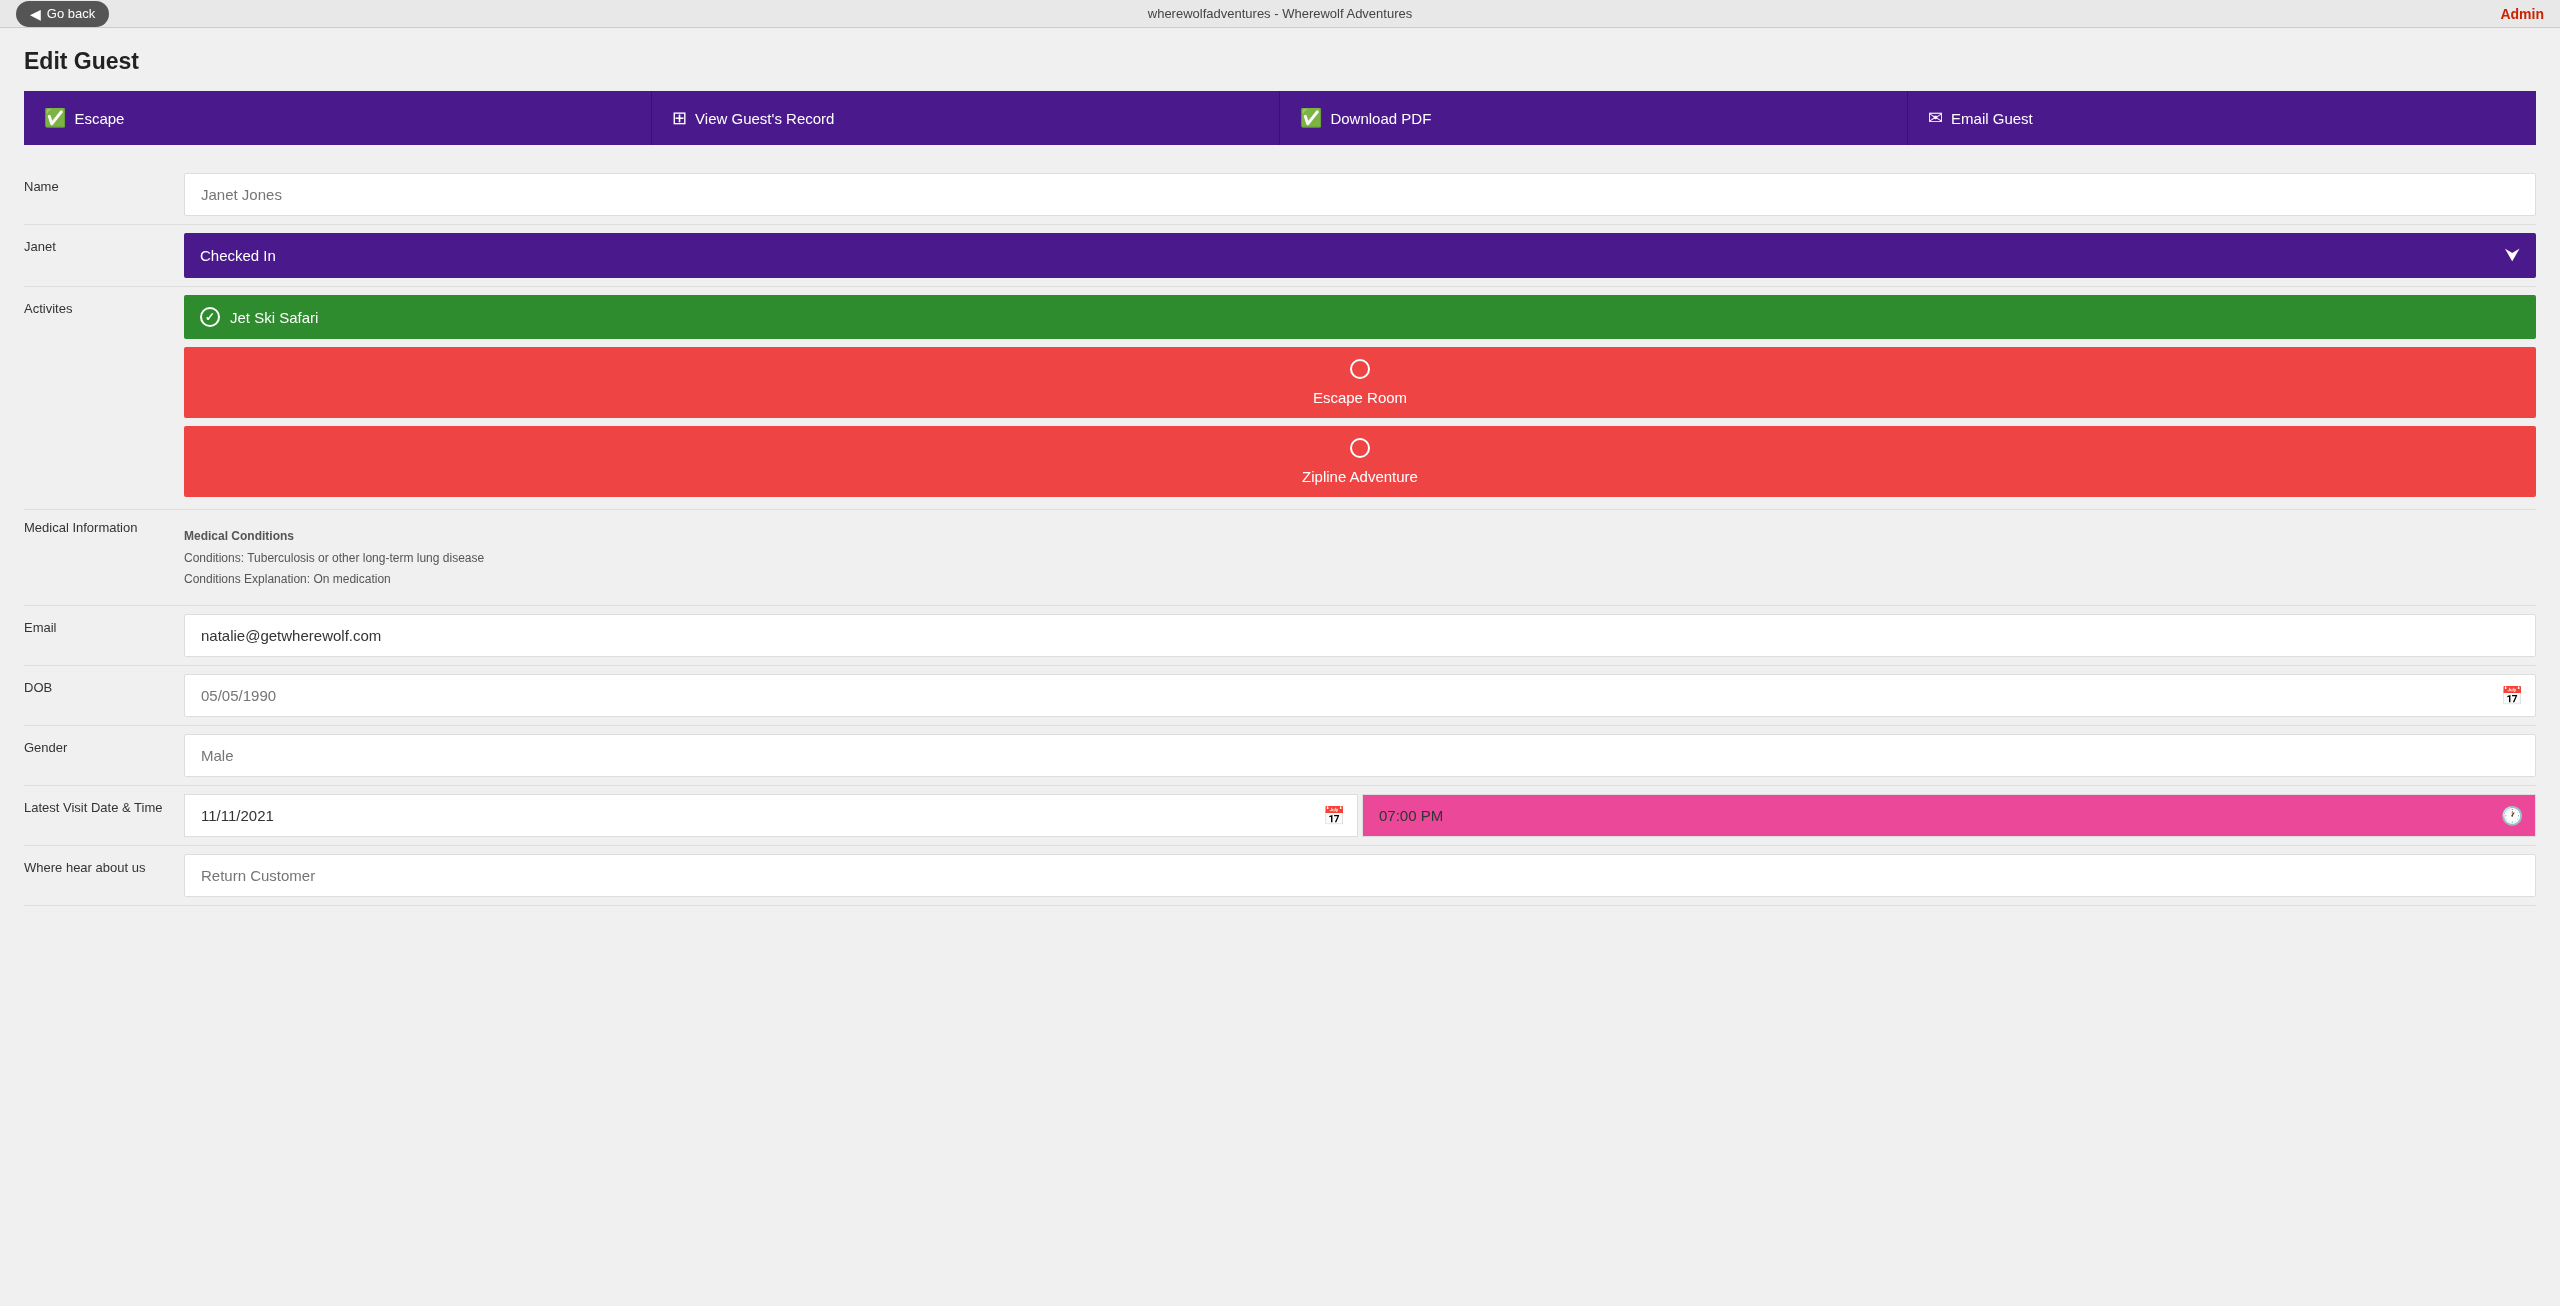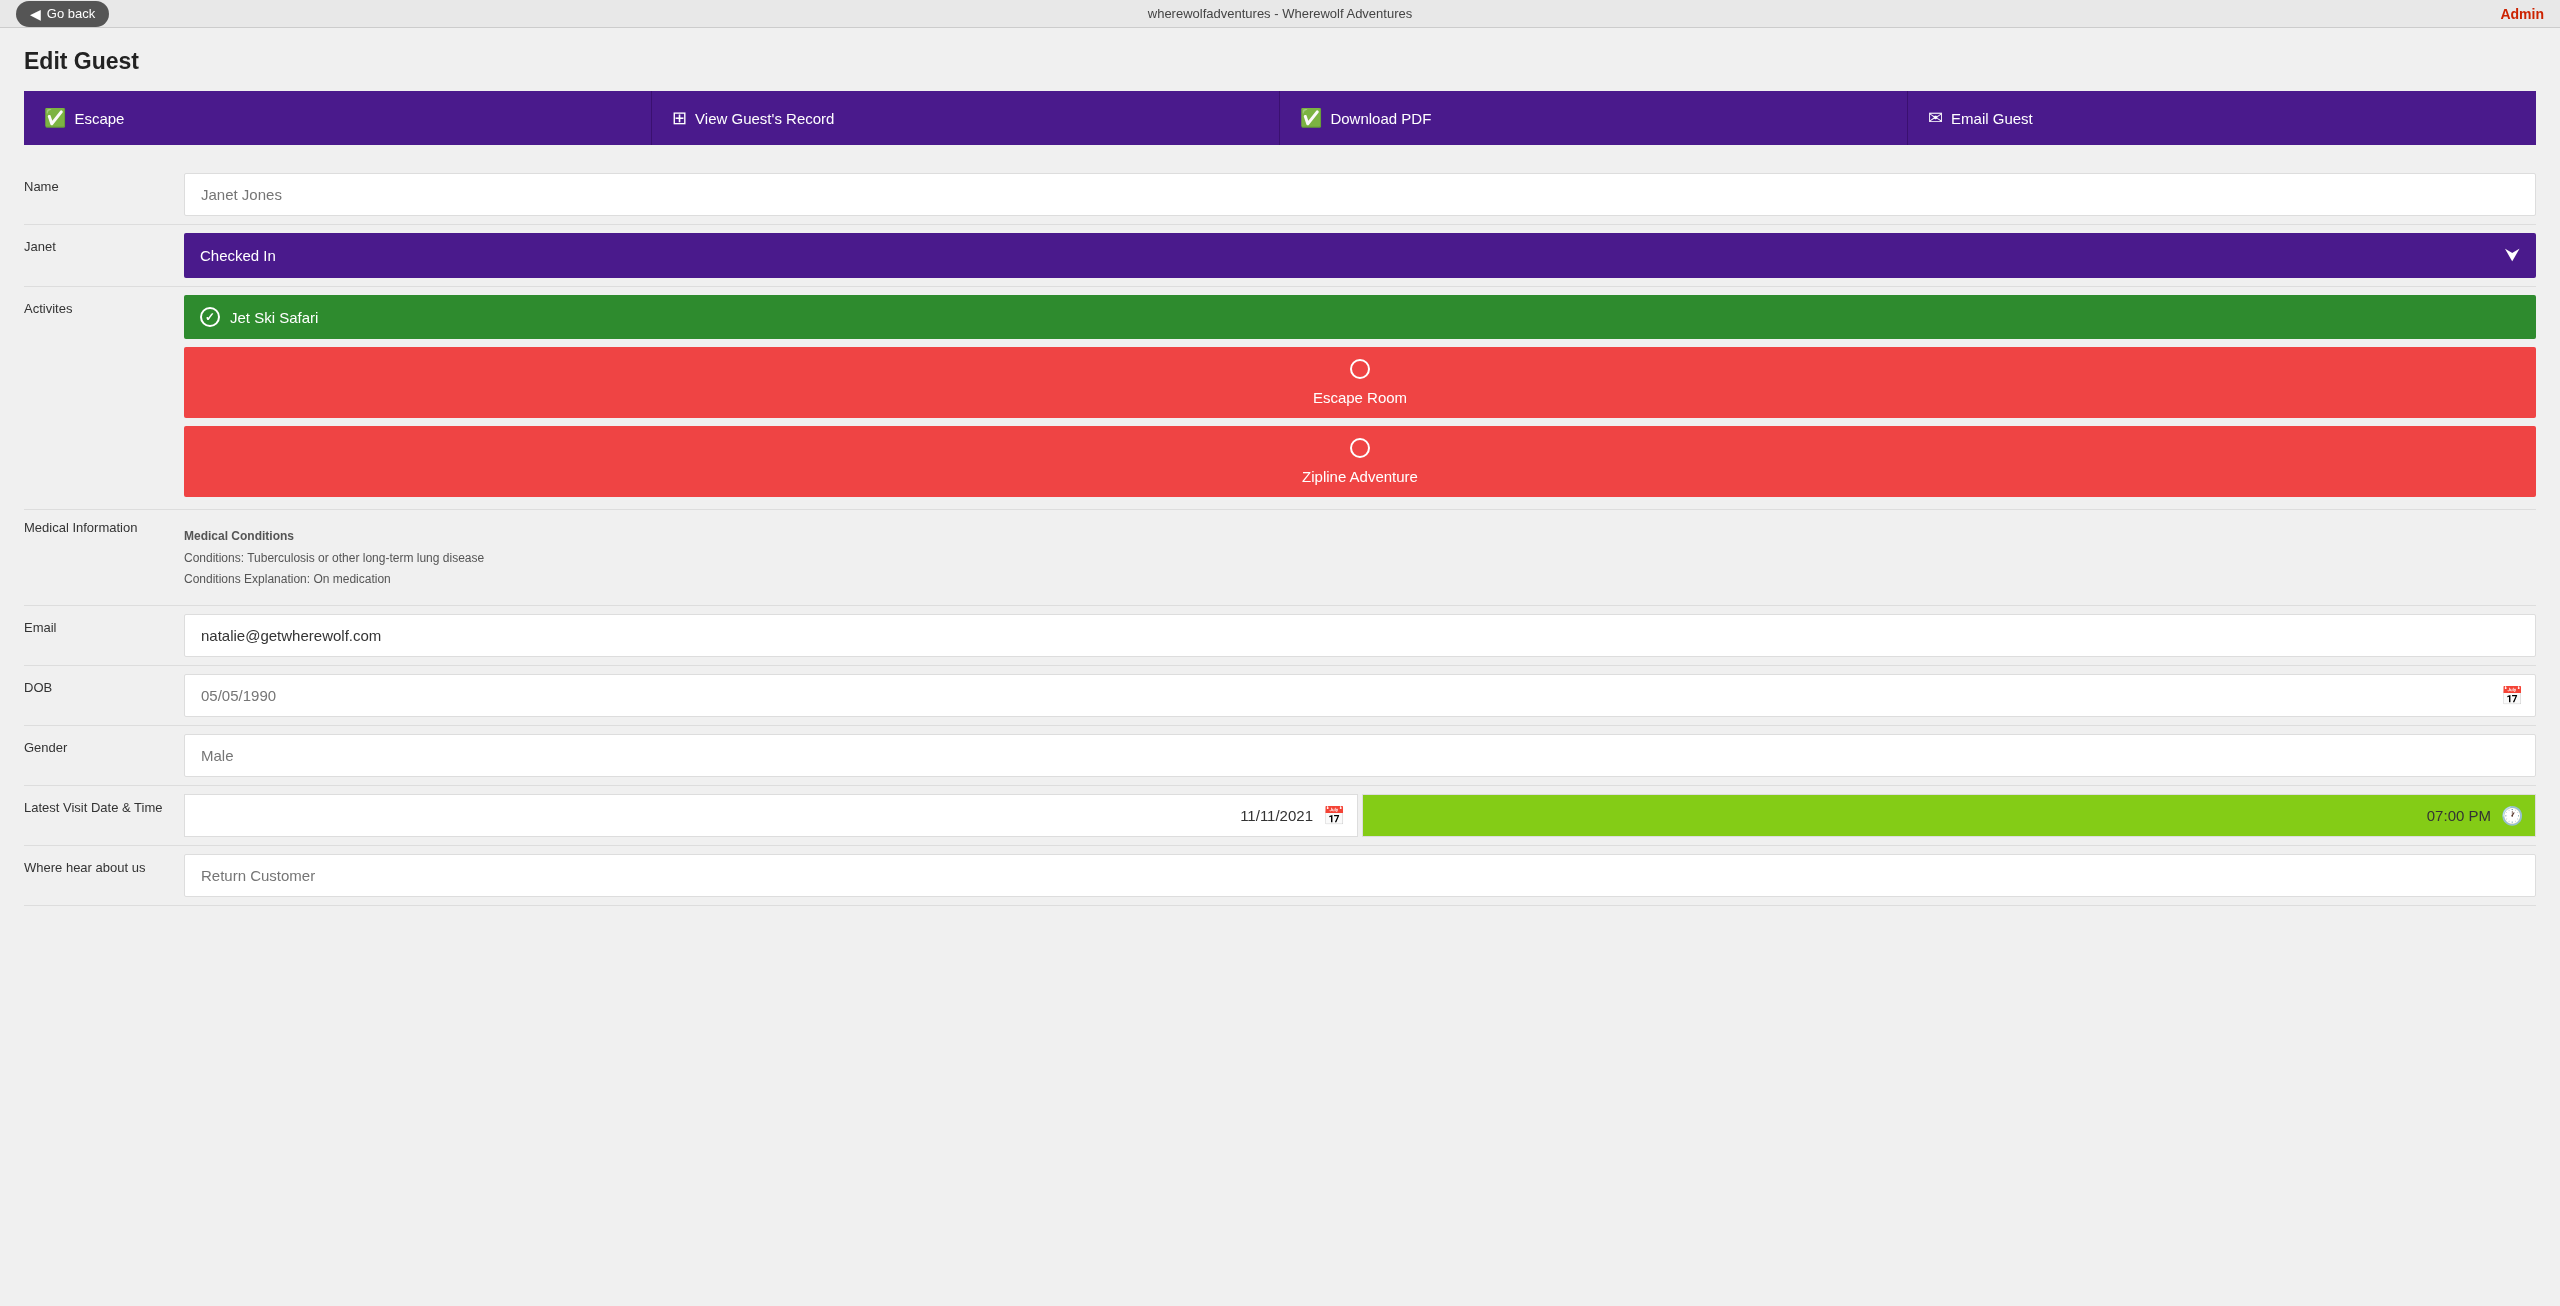--- a/index.html
+++ b/index.html
@@ -208,21 +208,20 @@
       position: relative;
     }
 
     .date-input-wrapper input {
       width: 100%;
       padding: 12px 40px 12px 16px;
       border: 1px solid #ddd;
       background: #fff;
       font-size: 15px;
       color: #333;
-      text-align: right;
     }
 
     .input-icon {
       position: absolute;
       right: 12px;
       top: 50%;
       transform: translateY(-50%);
       color: #555;
       font-size: 18px;
     }
@@ -347,21 +346,21 @@
 
     <div class="form-row">
       <div class="form-label">Latest Visit Date &amp; Time</div>
       <div class="form-field">
         <div class="date-time-row">
           <div class="date-input-wrapper">
             <input type="text" style="width: 100%; padding: 12px 44px 12px 16px; border: 1px solid rgb(221, 221, 221); background: rgb(255, 255, 255); font-size: 15px; color: rgb(51, 51, 51);" value="11/11/2021">
             <span class="input-icon">📅</span>
           </div>
           <div class="date-input-wrapper">
-            <input type="text" style="width: 100%; padding: 12px 44px 12px 16px; border: 1px solid rgb(221, 221, 221); background: #84cc16; font-size: 15px; color: rgb(51, 51, 51);" value="07:00 PM">
+            <input type="text" style="width: 100%; padding: 12px 44px 12px 16px; border: 1px solid rgb(221, 221, 221); background: #ec4899; font-size: 15px; color: rgb(51, 51, 51);" value="07:00 PM">
             <span class="input-icon">🕐</span>
           </div>
         </div>
       </div>
     </div>
 
     <div class="form-row">
       <div class="form-label">Where hear about us</div>
       <div class="form-field">
         <input class="text-input" type="text" placeholder="Return Customer" style="">

